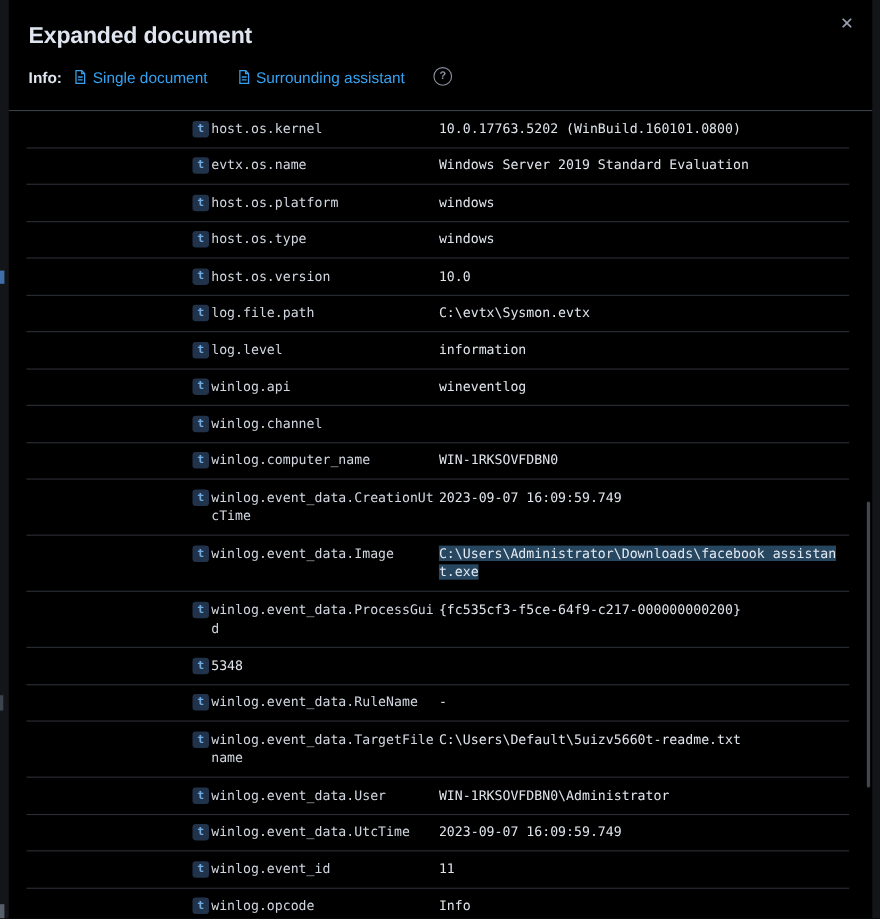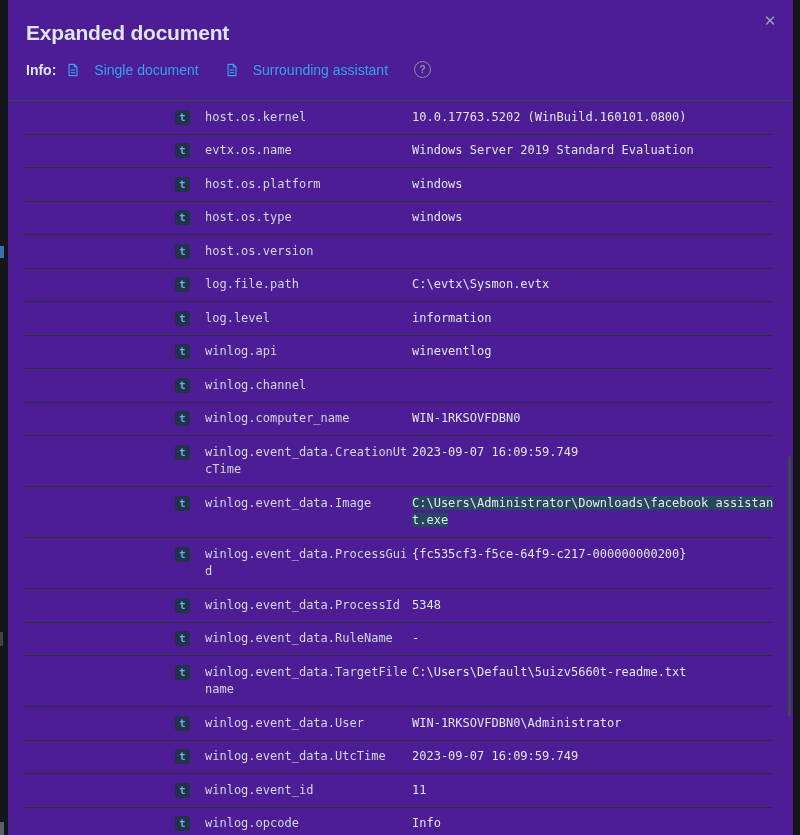--- a/index.html
+++ b/index.html
@@ -10,35 +10,35 @@
     -webkit-font-smoothing:antialiased;
   }
   
   .frag{position:absolute;left:0;}
   .frag1{top:246px;width:4px;height:12px;background:#3f6ea8;}
   .frag2{top:632px;width:3px;height:14px;background:#3c434c;}
   .frag3{top:822px;width:4px;height:13px;background:#575f6a;}
 
   .flyout{
     position:absolute;top:0;left:8px;right:7px;bottom:0;
-    background:#4c1d95;
+    background:#000000;
   }
 
   .flyout-header{padding:20px 24px 0 18px;position:relative;}
   .flyout-title{
     font-size:21px;font-weight:700;color:#dfe5ef;letter-spacing:-0.2px;
     margin:0;line-height:26px;
   }
   .view-row{
     margin-top:15px;display:flex;align-items:center;font-size:14px;
     color:#dfe5ef;
   }
   .view-label{font-weight:700;margin-right:10px;}
   .view-link{
-    display:flex;align-items:center;gap:14px;color:#36a2ef;
+    display:flex;align-items:center;gap:4px;color:#36a2ef;
     text-decoration:none;cursor:pointer;margin-right:26px;
   }
   .view-link svg{display:block;}
   .help-icon{
     width:15px;height:15px;border:1px solid #8b93a1;border-radius:50%;
     color:#8b93a1;font-size:10px;font-weight:700;line-height:15px;
     text-align:center;cursor:pointer;user-select:none;
   }
   .close-btn{
     position:absolute;top:8px;right:10px;width:26px;height:26px;
@@ -58,21 +58,21 @@
     font-family:"DejaVu Sans Mono", monospace;font-size:12px;
     line-height:17.5px;
   }
   .row-spacer{width:151px;flex:none;}
   .field-badge{
     flex:none;width:15px;height:15px;margin-top:1px;border-radius:3px;
     background:#21334b;color:#6fabe2;
     font-size:10.5px;font-weight:700;line-height:15px;text-align:center;
   }
   .field-name{
-    flex:none;width:205px;margin-left:15px;color:#d1d7e0;
+    flex:none;width:205px;margin-left:2px;color:#d1d7e0;
     word-break:break-all;white-space:pre-wrap;
   }
   .field-value{
     flex:none;width:363px;margin-left:2px;color:#e0e5ec;
     word-break:break-all;white-space:pre-wrap;
   }
   .field-value .val.highlighted{background:#27465f;color:#e3eaf2;}
 
   .inner-scroll-thumb{
     position:absolute;right:2px;top:355px;width:3px;height:260px;
@@ -153,20 +153,21 @@
     <span class="row-spacer"></span>
     <span class="field-badge">t</span>
     <span class="field-name">host.os.type</span>
     <span class="field-value"><span class="val">windows</span></span>
   </div>
 
   <div class="doc-row">
     <span class="row-spacer"></span>
     <span class="field-badge">t</span>
     <span class="field-name">host.os.version</span>
+    <span class="field-value"><span class="val">10.0</span></span>
   </div>
 
   <div class="doc-row">
     <span class="row-spacer"></span>
     <span class="field-badge">t</span>
     <span class="field-name">log.file.path</span>
     <span class="field-value"><span class="val">C:\evtx\Sysmon.evtx</span></span>
   </div>
 
   <div class="doc-row">
@@ -213,21 +214,20 @@
   <div class="doc-row">
     <span class="row-spacer"></span>
     <span class="field-badge">t</span>
     <span class="field-name">winlog.event_data.ProcessGuid</span>
     <span class="field-value"><span class="val">{fc535cf3-f5ce-64f9-c217-000000000200}</span></span>
   </div>
 
   <div class="doc-row">
     <span class="row-spacer"></span>
     <span class="field-badge">t</span>
-    <span class="field-name">winlog.event_data.ProcessId</span>
     <span class="field-value"><span class="val">5348</span></span>
   </div>
 
   <div class="doc-row">
     <span class="row-spacer"></span>
     <span class="field-badge">t</span>
     <span class="field-name">winlog.event_data.RuleName</span>
     <span class="field-value"><span class="val">-</span></span>
   </div>
 

